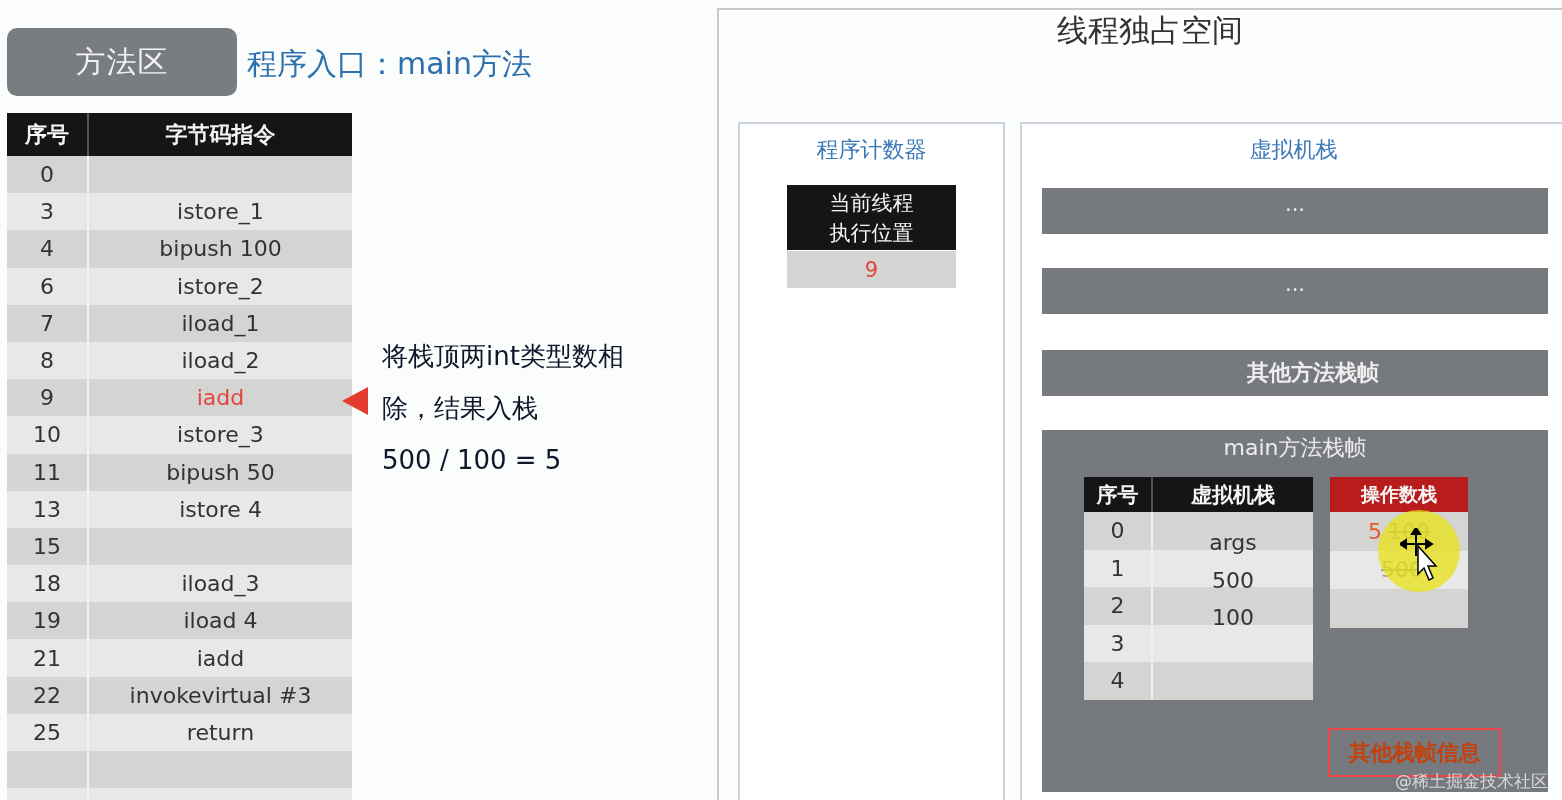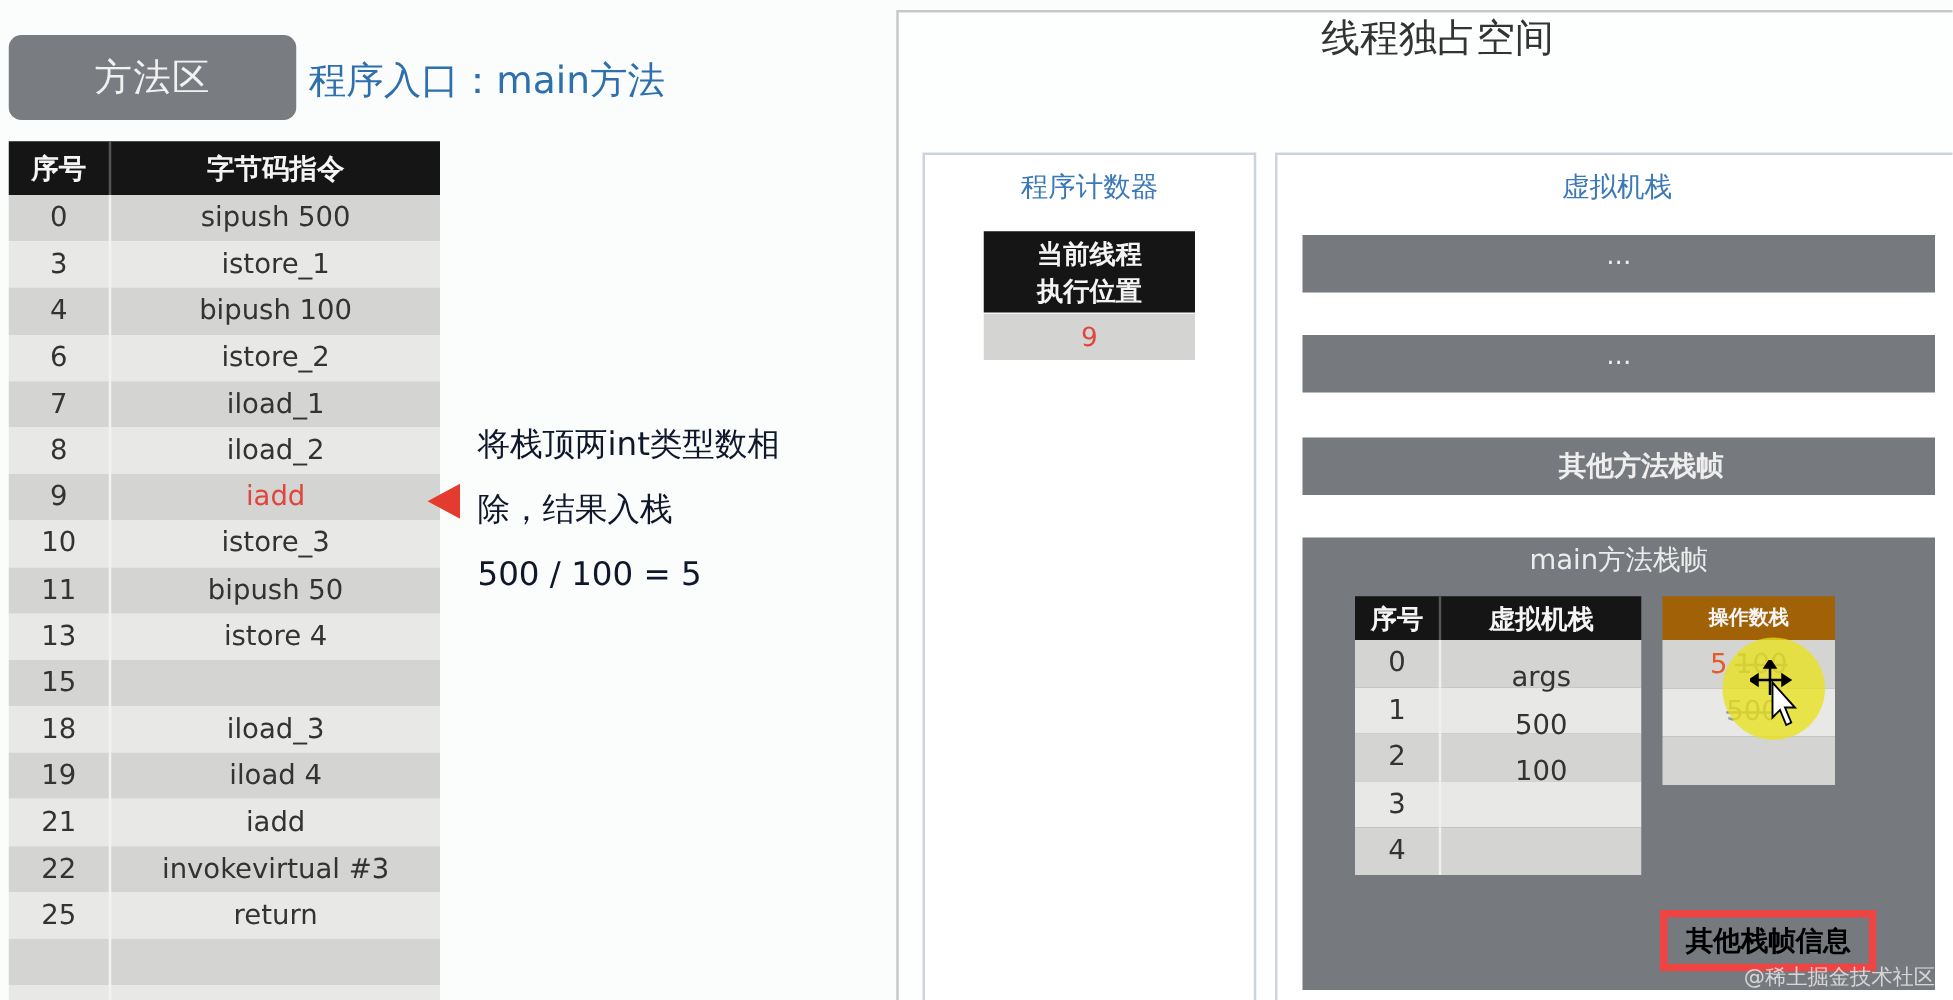--- a/index.html
+++ b/index.html
@@ -45,21 +45,21 @@
     left: 717px; top: 8px; width: 860px; height: 810px;
     border: 2px solid #c8c8c8; background: #fdfefe;
   }
   #thread-title { left: 1050px; top: 10px; width: 200px; text-align: center; font-size: 31px; color: #333; }
 
   
   #pc-box { left: 738px; top: 122px; width: 267px; height: 700px; border: 2px solid #cdd3dc; background: #fff; }
   #pc-title { left: 738px; top: 135px; width: 267px; text-align: center; font-size: 22px; color: #3a78b8; }
   #pc-label {
     left: 787px; top: 185px; width: 169px; height: 65px; background: #151515; color: #f4f4f4;
-    font-size: 21px; font-weight: bold; text-align: center; line-height: 30px; padding-top: 3px;
+    font-size: 21px; font-weight: normal; text-align: center; line-height: 30px; padding-top: 3px;
   }
   #pc-value {
     left: 787px; top: 251px; width: 169px; height: 37px; background: #d4d5d3; color: #e0463d;
     font-size: 21px; display: flex; align-items: center; justify-content: center;
   }
 
   
   #vm-box { left: 1020px; top: 122px; width: 560px; height: 700px; border: 2px solid #cdd3dc; background: #fff; }
   #vm-title { left: 1020px; top: 135px; width: 547px; text-align: center; font-size: 22px; color: #3a78b8; }
   .stack-bar {
@@ -80,54 +80,53 @@
   .lv-header .c1 { width: 69px; display: flex; align-items: center; justify-content: center; border-right: 2px solid #555; }
   .lv-header .c2 { flex: 1; display: flex; align-items: center; justify-content: center; }
   .lv-row { display: flex; height: 37.5px; font-size: 22px; color: #333; }
   .lv-row:nth-child(odd) { background: #d4d5d3; }
   .lv-row:nth-child(even) { background: #e8e8e6; }
   .lv-row .c1 { width: 69px; display: flex; align-items: center; justify-content: center; border-right: 2px solid #f0f0f0; }
   .lv-row .c2 { flex: 1; display: flex; align-items: center; justify-content: center; margin-top: 24px; }
 
   
   #os-table { left: 1330px; top: 477px; width: 138px; }
-  .os-header { height: 35px; background: #a16207; color: #f5f5f5; font-size: 16px; font-weight: bold; display: flex; align-items: center; justify-content: center; }
+  .os-header { height: 35px; background: #b91c1c; color: #f5f5f5; font-size: 19px; font-weight: bold; display: flex; align-items: center; justify-content: center; }
   .os-row { height: 38.5px; font-size: 22px; color: #333; display: flex; align-items: center; justify-content: center; }
   .os-row:nth-child(odd) { background: #d4d5d3; }
   .os-row:nth-child(even) { background: #e8e8e6; }
   .os-new { color: #e55a2b; margin-right: 6px; }
   .os-old { color: #999; text-decoration: line-through; }
 
   
   #cursor-highlight { left: 1378px; top: 510px; width: 82px; height: 82px; border-radius: 50%; background: rgba(232,226,20,0.75); }
   #cursor-icon { left: 1400px; top: 528px; width: 40px; height: 54px; }
 
   #other-info-btn {
-    left: 1328px; top: 728px; width: 173px; height: 49px; border: 6px solid #ef4444;
-    color: #000000; font-size: 22px; font-weight: bold; display: flex; align-items: center; justify-content: center;
+    left: 1328px; top: 728px; width: 173px; height: 49px; border: 2px solid #ef4444;
+    color: #c2410c; font-size: 22px; font-weight: bold; display: flex; align-items: center; justify-content: center;
     background: transparent;
   }
 
   #watermark { left: 1395px; top: 770px; font-size: 17px; color: rgba(230,230,230,0.85); white-space: nowrap; }
 </style>
 </head>
 <body>
 
 <div id="method-area-tag" class="abs">方法区</div>
 <div id="entry-title" class="abs">程序入口：main方法</div>
 
 <div id="bytecode-table" class="abs">
   <div class="bt-header">
     <div class="c1">序号</div>
     <div class="c2">字节码指令</div>
   </div>
   <div id="bt-body">
     <div class="bt-row">
         <div class="c1">0</div>
-        <div class="c2">sipush 500</div>
       </div>
     <div class="bt-row">
         <div class="c1">3</div>
         <div class="c2">istore_1</div>
       </div>
     <div class="bt-row">
         <div class="c1">4</div>
         <div class="c2">bipush 100</div>
       </div>
     <div class="bt-row">

